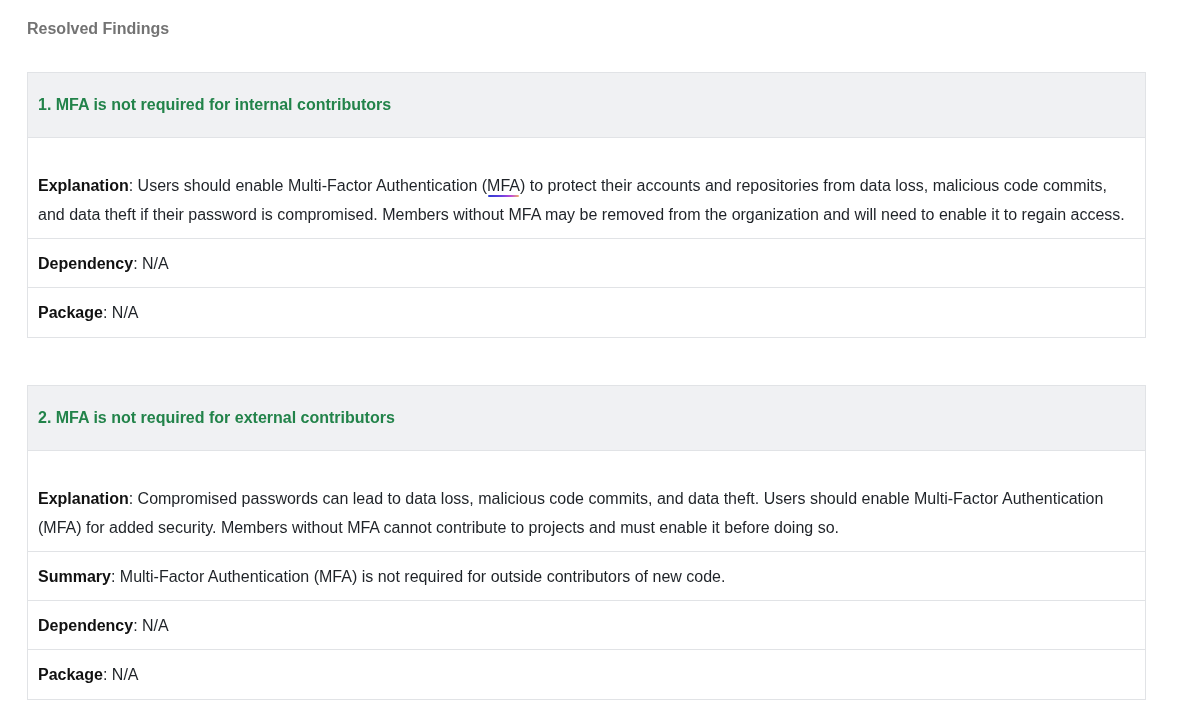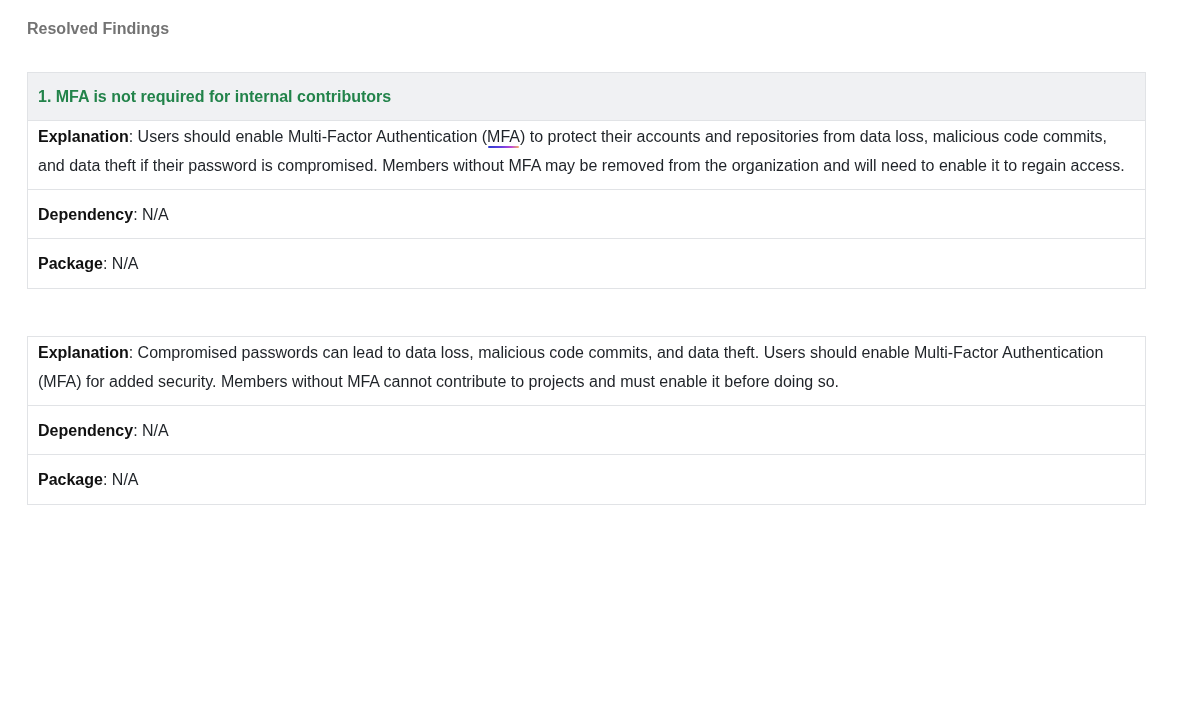--- a/index.html
+++ b/index.html
@@ -31,21 +31,21 @@
       border: 1px solid #e1e3e6;
       border-collapse: collapse;
       box-sizing: border-box;
       margin-top: 29px;
     }
     .finding + .finding {
       margin-top: 47px;
     }
     .finding-header {
       background: #f0f1f3;
-      height: 48px;
+      height: 65px;
       box-sizing: border-box;
       border-bottom: 1px solid #e1e3e6;
       padding: 0 10px;
       display: flex;
       align-items: center;
     }
     .finding-title {
       font-size: 16px;
       font-weight: bold;
       color: #22834a;
@@ -61,22 +61,23 @@
     }
     .finding-row:last-child {
       border-bottom: none;
     }
     .finding-row.single {
       min-height: 49px;
       padding-top: 10px;
       padding-bottom: 9px;
     }
     .finding-row.multi {
-      padding-top: 1px;
+      padding-top: 20px;
       padding-bottom: 9px;
+      margin-top: 13px;
     }
     .label {
       font-weight: bold;
       color: #111111;
     }
     .mfa-mark {
       position: relative;
       display: inline-block;
     }
     .mfa-mark::after {
@@ -105,22 +106,28 @@
     </div>
     <div class="finding-row single">
       <span class="label">Dependency</span><span>: </span><span>N/A</span>
     </div>
     <div class="finding-row single">
       <span class="label">Package</span><span>: </span><span>N/A</span>
     </div>
   </div>
 
   <div class="finding">
+    <div class="finding-header">
+      <span class="finding-title">2. MFA is not required for external contributors</span>
+    </div>
     <div class="finding-row multi">
       <span class="label">Explanation</span><span>: </span><span>Compromised passwords can lead to data loss, malicious code commits, and data theft. Users should enable Multi-Factor Authentication (MFA) for added security. Members without MFA cannot contribute to projects and must enable it before doing so.</span>
+    </div>
+    <div class="finding-row single">
+      <span class="label">Summary</span><span>: </span><span>Multi-Factor Authentication (MFA) is not required for outside contributors of new code.</span>
     </div>
     <div class="finding-row single">
       <span class="label">Dependency</span><span>: </span><span>N/A</span>
     </div>
     <div class="finding-row single">
       <span class="label">Package</span><span>: </span><span>N/A</span>
     </div>
   </div>
 </div>
 

